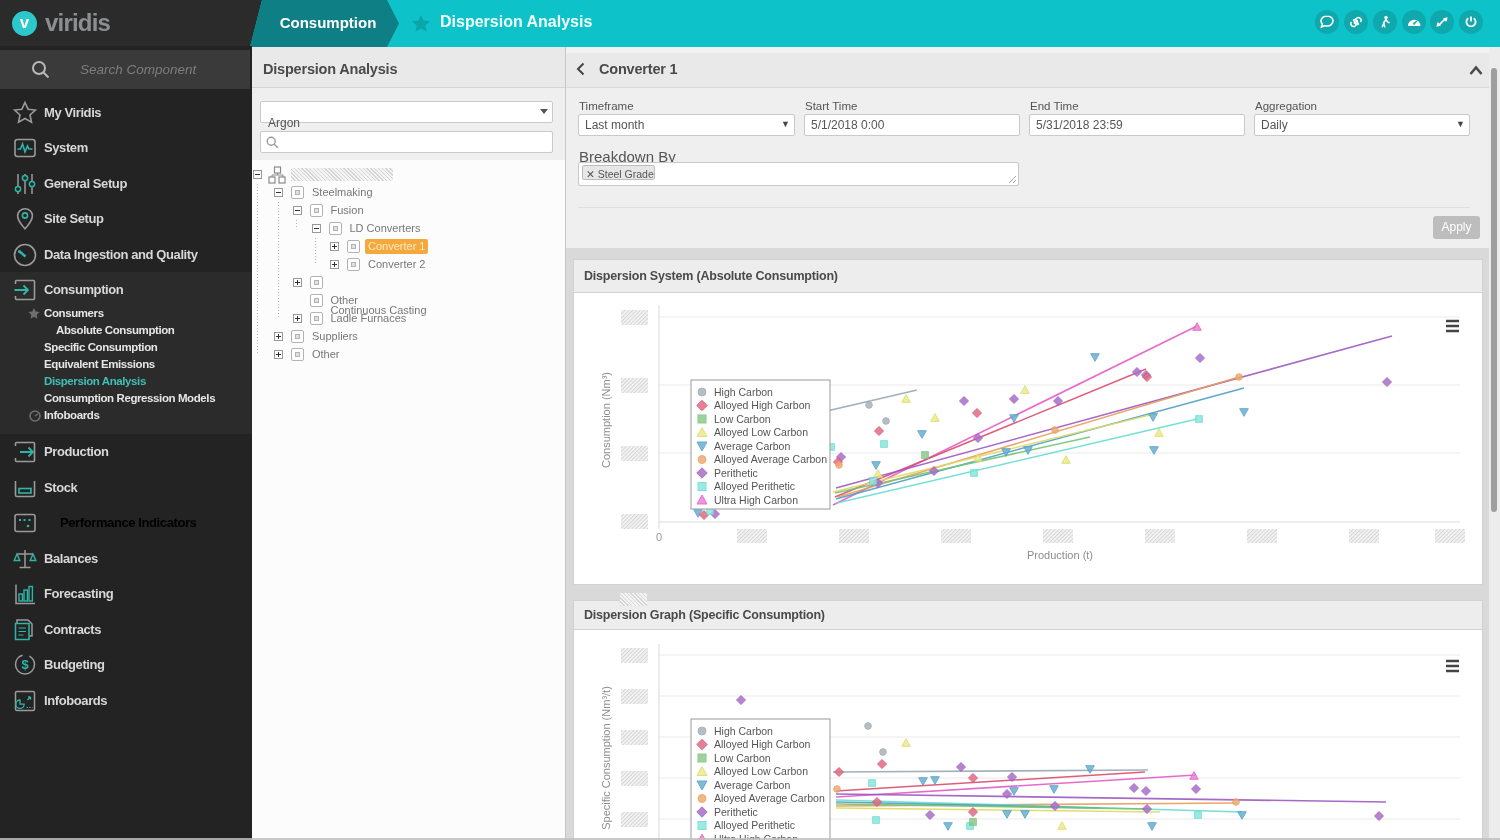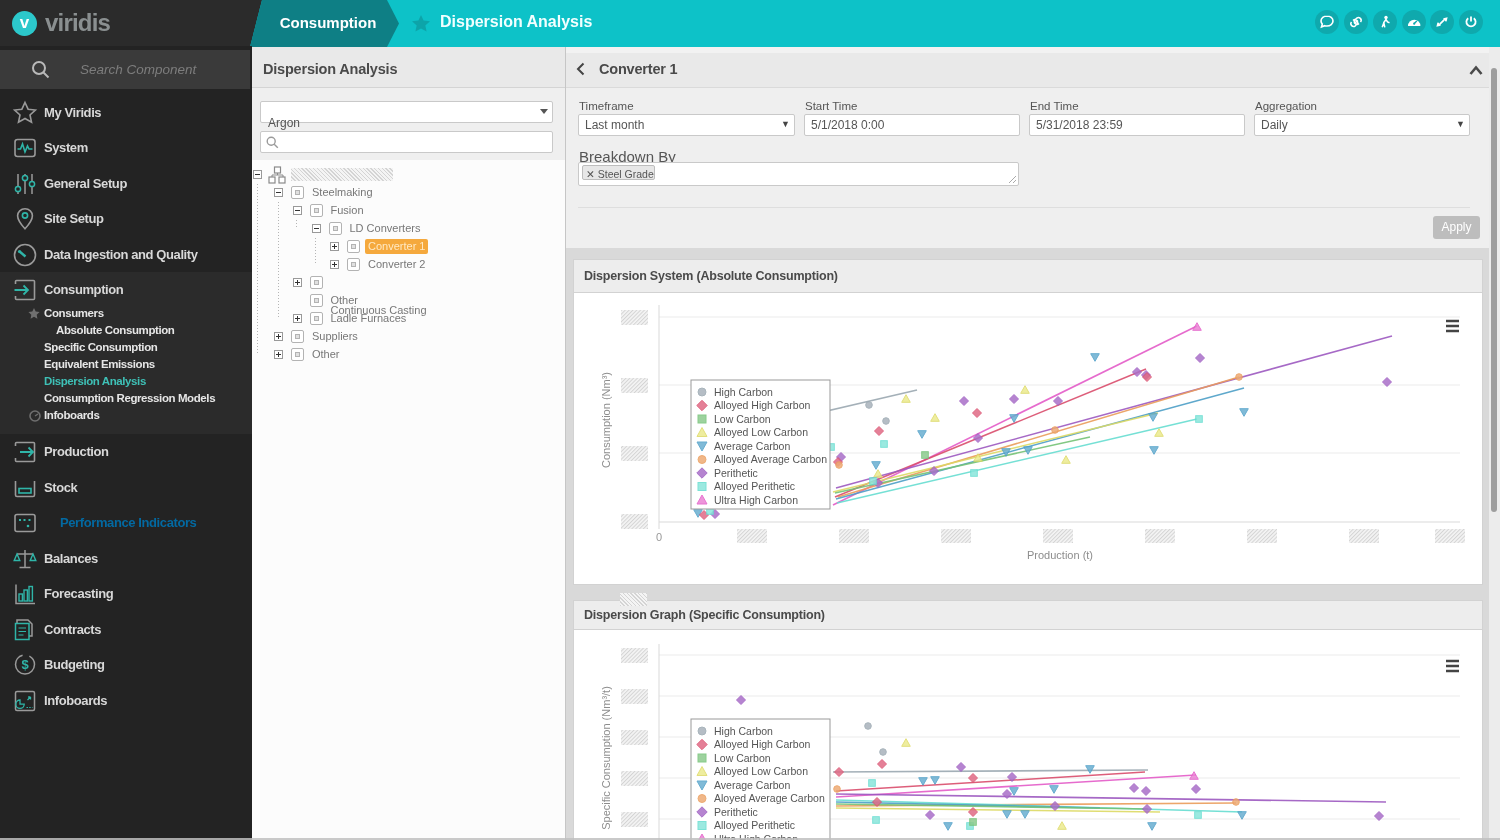--- a/index.html
+++ b/index.html
@@ -97,21 +97,21 @@
 <svg class="abs" style="left:12px;top:475px;" width="26" height="26" viewBox="0 0 26 26">
     <path d="M3.5 6v14a1.5 1.5 0 001.5 1.5h16a1.5 1.5 0 001.5-1.5V6" fill="none" stroke="#9a9a9a" stroke-width="1.6"></path>
     <rect x="7" y="13.5" width="12" height="4.5" fill="none" stroke="#2fb5a8" stroke-width="1.6"></rect>
   </svg>
 <div class="abs" style="left:44px;top:480px;color:#d8d8d8;font-size:13px;font-weight:bold;letter-spacing:-0.4px;">Stock</div>
 <svg class="abs" style="left:12px;top:510px;" width="26" height="26" viewBox="0 0 26 26">
     <rect x="3" y="4.5" width="20" height="17" rx="2" fill="none" stroke="#9a9a9a" stroke-width="1.6"></rect>
     <path d="M7 10h2M11.5 10h2M16.5 10h2" stroke="#2fb5a8" stroke-width="2"></path>
     <circle cx="16" cy="16" r="1.3" fill="#2fb5a8"></circle>
   </svg>
-<div class="abs" style="left:44px;top:515px;color:#0369a1;font-size:13px;font-weight:bold;letter-spacing:-0.4px;padding-left:16px;">Performance Indicators</div>
+<div class="abs" style="left:44px;top:515px;color:#000000;font-size:13px;font-weight:bold;letter-spacing:-0.4px;padding-left:16px;">Performance Indicators</div>
 <svg class="abs" style="left:12px;top:546px;" width="26" height="26" viewBox="0 0 26 26">
     <path d="M13 4v18M7.5 21.5h11" stroke="#9a9a9a" stroke-width="1.5"></path>
     <path d="M5 8h16" stroke="#9a9a9a" stroke-width="1.5"></path>
     <path d="M5 8l-2.8 6.5h5.6zM21 8l-2.8 6.5h5.6z" fill="none" stroke="#2fb5a8" stroke-width="1.4"></path>
   </svg>
 <div class="abs" style="left:44px;top:551px;color:#d8d8d8;font-size:13px;font-weight:bold;letter-spacing:-0.4px;">Balances</div>
 <svg class="abs" style="left:12px;top:581px;" width="26" height="26" viewBox="0 0 26 26">
     <path d="M4 3.5v19h19" fill="none" stroke="#9a9a9a" stroke-width="1.5"></path>
     <rect x="7" y="13" width="3.4" height="7" fill="none" stroke="#2fb5a8" stroke-width="1.4"></rect>
     <rect x="12" y="9" width="3.4" height="11" fill="none" stroke="#2fb5a8" stroke-width="1.4"></rect>

